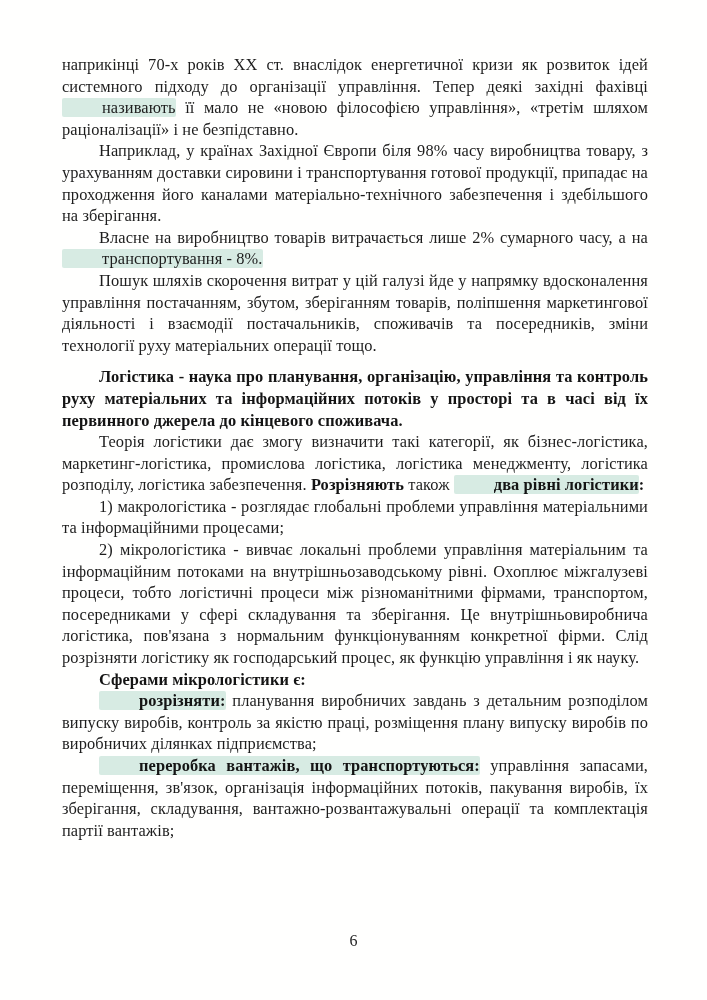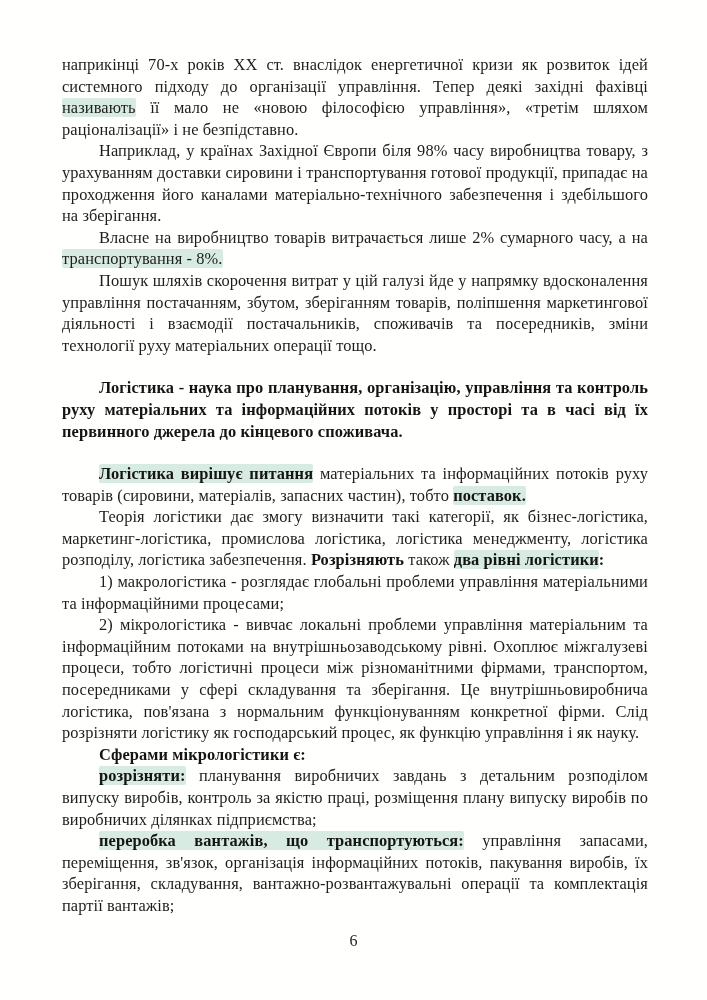--- a/index.html
+++ b/index.html
@@ -27,30 +27,31 @@
     letter-spacing: 0.1px;
   }
   .para {
     margin: 0;
     text-indent: 37px;
   }
   .para.no-indent {
     text-indent: 0;
   }
   .para.gap-before {
-    margin-top: 21px;
+    margin-top: 10px;
     font-family: Liberation Serif, serif;
   }
   .b {
     font-weight: bold;
     color: #141414;
   }
   .hl {
     
     border-radius: 2px;
+    padding-left: 40px;
   }
   .page-number {
     position: absolute;
     left: 0;
     top: 932px;
     width: 100%;
     text-align: center;
     font-size: 16px;
     color: #242424;
   }
@@ -58,21 +59,20 @@
 </head>
 <body>
 
 <div class="page">
   <div class="content">
       <div class="para no-indent"><span class="">наприкінці 70-х років ХХ ст. внаслідок енергетичної кризи як розвиток ідей системного підходу до організації управління. Тепер деякі західні фахівці </span><span class=" hl" style="background: rgba(123, 188, 167, 0.3);">називають</span><span class=""> її мало не «новою філософією управління», «третім шляхом раціоналізації» і не безпідставно.</span></div>
       <div class="para"><span class="">Наприклад, у країнах Західної Європи біля 98% часу виробництва товару, з урахуванням доставки сировини і транспортування готової продукції, припадає на проходження його каналами матеріально-технічного забезпечення і здебільшого на зберігання.</span></div>
       <div class="para"><span class="">Власне на виробництво товарів витрачається лише 2% сумарного часу, а на </span><span class=" hl" style="background: rgba(123, 188, 167, 0.3);">транспортування - 8%.</span></div>
       <div class="para"><span class="">Пошук шляхів скорочення витрат у цій галузі йде у напрямку вдосконалення управління постачанням, збутом, зберіганням товарів, поліпшення маркетингової діяльності і взаємодії постачальників, споживачів та посередників, зміни технології руху матеріальних операції тощо.</span></div>
       <div class="para gap-before"><span class="b">Логістика - наука про планування, організацію, управління та контроль руху матеріальних та інформаційних потоків у просторі та в часі від їх первинного джерела до кінцевого споживача.</span></div>
-      <div class="para gap-before"><span class="b hl" style="background: rgba(123, 188, 167, 0.3);">Логістика вирішує питання</span><span class=""> матеріальних та інформаційних потоків руху товарів (сировини, матеріалів, запасних частин), тобто </span><span class="b hl" style="background: rgba(123, 188, 167, 0.3);">поставок.</span></div>
       <div class="para"><span class="">Теорія логістики дає змогу визначити такі категорії, як бізнес-логістика, маркетинг-логістика, промислова логістика, логістика менеджменту, логістика розподілу, логістика забезпечення. </span><span class="b">Розрізняють</span><span class=""> також </span><span class="b hl" style="background: rgba(123, 188, 167, 0.3);">два рівні логістики</span><span class="b">:</span></div>
       <div class="para"><span class="">1) макрологістика - розглядає глобальні проблеми управління матеріальними та інформаційними процесами;</span></div>
       <div class="para"><span class="">2) мікрологістика - вивчає локальні проблеми управління матеріальним та інформаційним потоками на внутрішньозаводському рівні. Охоплює міжгалузеві процеси, тобто логістичні процеси між різноманітними фірмами, транспортом, посередниками у сфері складування та зберігання. Це внутрішньовиробнича логістика, пов'язана з нормальним функціонуванням конкретної фірми. Слід розрізняти логістику як господарський процес, як функцію управління і як науку.</span></div>
       <div class="para"><span class="b">Сферами мікрологістики є:</span></div>
       <div class="para"><span class="b hl" style="background: rgba(123, 188, 167, 0.3);">розрізняти:</span><span class=""> планування виробничих завдань з детальним розподілом випуску виробів, контроль за якістю праці, розміщення плану випуску виробів по виробничих ділянках підприємства;</span></div>
       <div class="para"><span class="b hl" style="background: rgba(123, 188, 167, 0.3);">переробка вантажів, що транспортуються:</span><span class=""> управління запасами, переміщення, зв'язок, організація інформаційних потоків, пакування виробів, їх зберігання, складування, вантажно-розвантажувальні операції та комплектація партії вантажів;</span></div>
     </div>
   <div class="page-number">6</div>
 </div>
 

